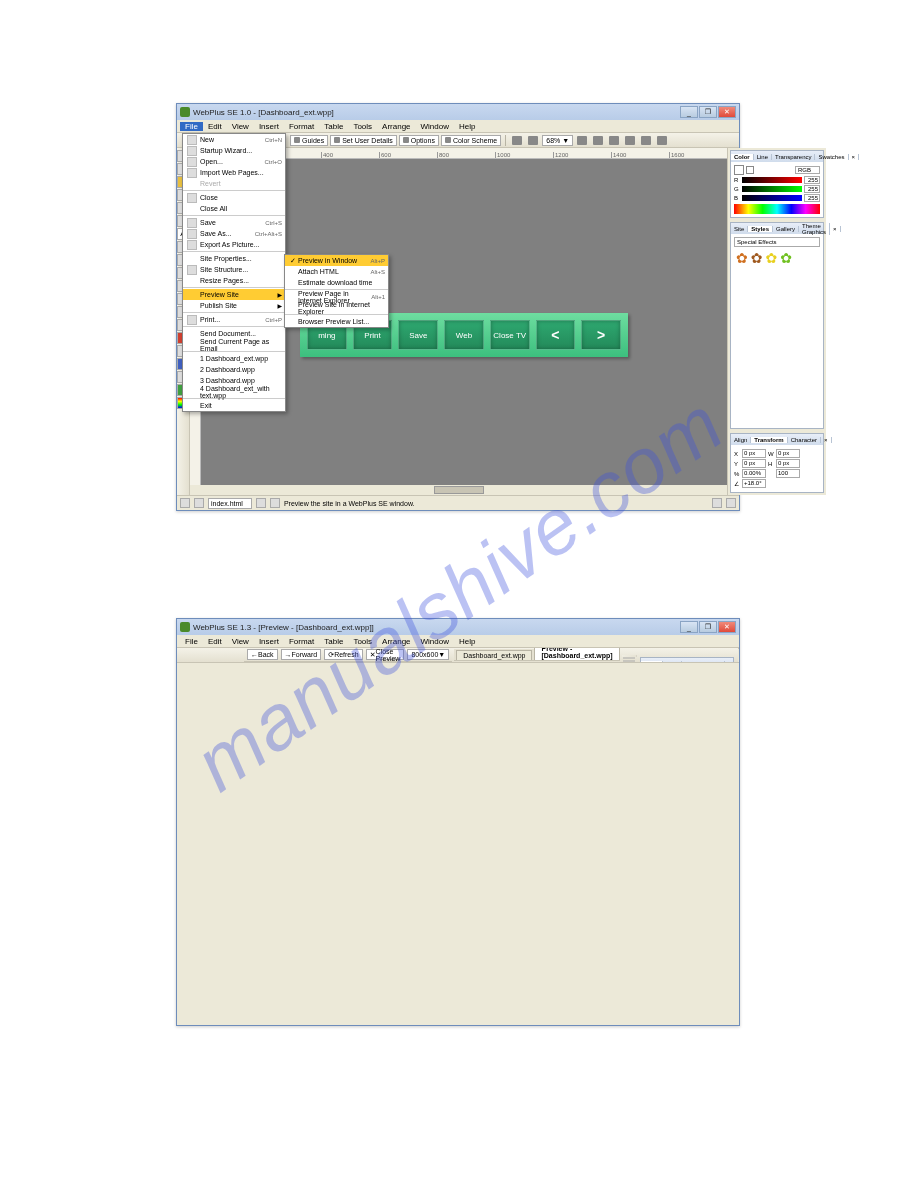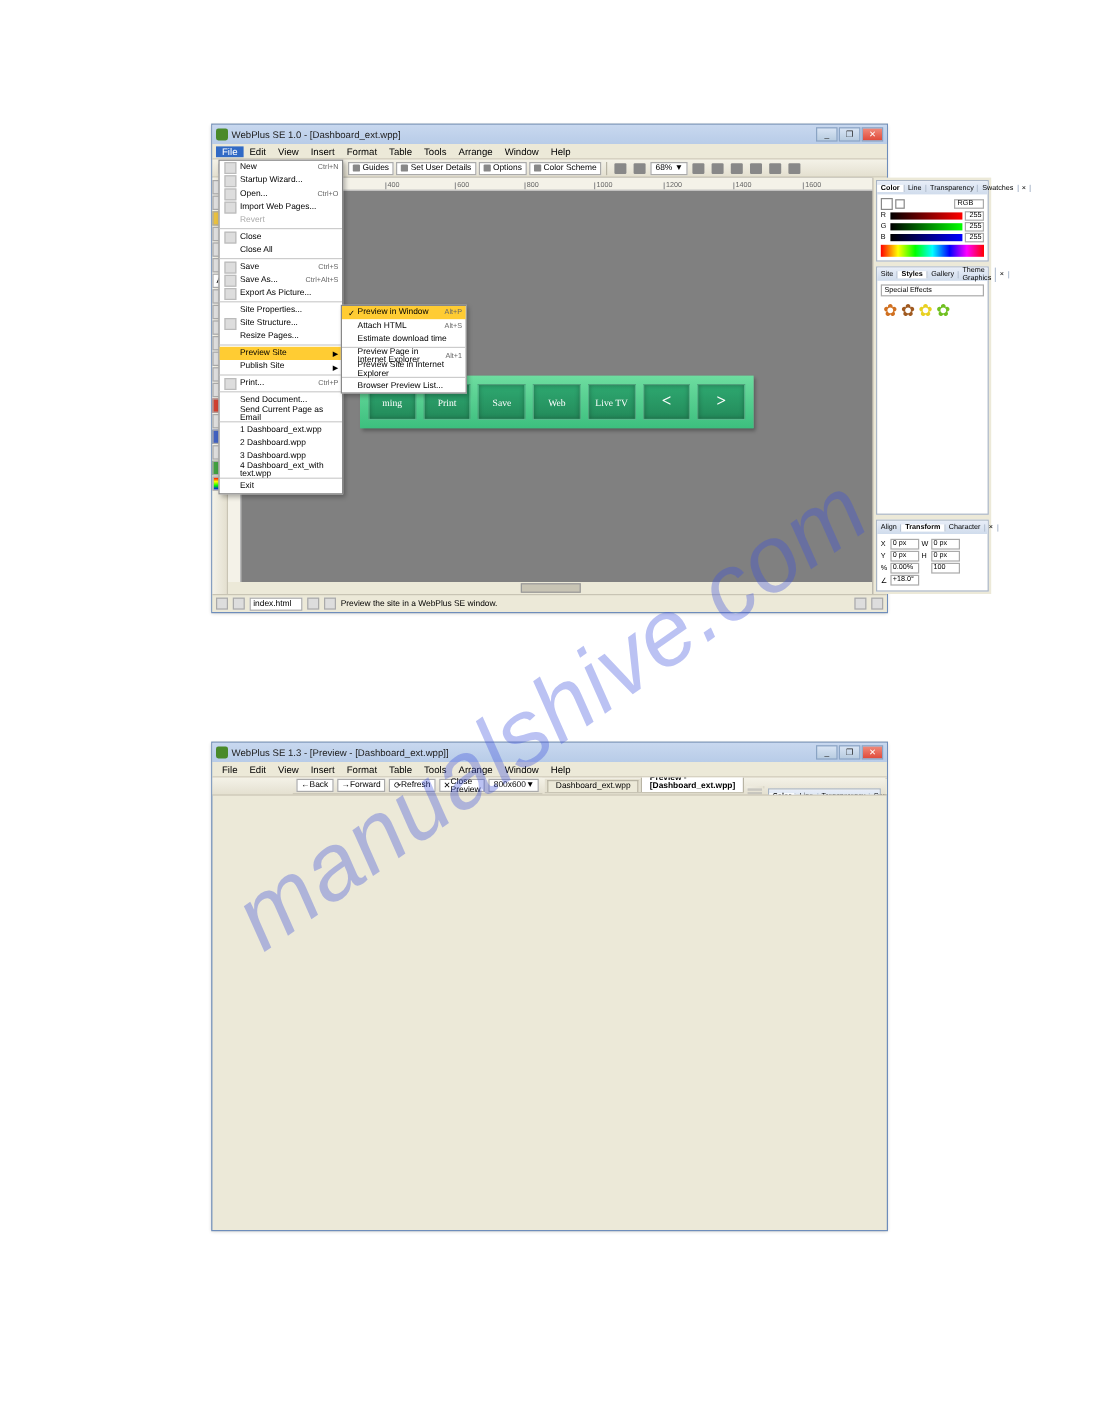--- a/index.html
+++ b/index.html
@@ -26,21 +26,21 @@
   .body { display: flex; height: calc(100% - 59px); }
   .lefttools { width: 15px; background: linear-gradient(90deg,#f4f2e8,#e4e0d0); border-right: 1px solid #c8c4b4; display: flex; flex-direction: column; align-items: center; padding-top: 2px; gap: 1px; }
   .lefttools > div { width: 12px; height: 12px; background: #ddd; border: 1px solid #aaa; }
   .lefttools .c-red { background: #d04030; }
   .lefttools .c-yel { background: #e8c040; }
   .lefttools .c-blu { background: #4060c0; }
   .lefttools .c-grn { background: #40a040; }
   .center { flex: 1; background: #808080; position: relative; display: flex; flex-direction: column; }
   .ruler-h { height: 11px; background: #f4f2e8; border-bottom: 1px solid #bbb; font-size: 6px; color: #666; display: flex; align-items: flex-end; overflow: hidden; padding-left: 15px; }
   .ruler-h span { width: 58px; flex: 0 0 auto; border-left: 1px solid #999; padding-left: 1px; }
-  .canvas { flex: 1; position: relative; overflow: hidden; font-family: Liberation Serif, serif; }
+  .canvas { flex: 1; position: relative; overflow: hidden; }
   .ruler-v { position: absolute; left: 0; top: 0; bottom: 0; width: 11px; background: #f4f2e8; border-right: 1px solid #bbb; }
   .rightpanels { width: 99px; background: #ece9d8; border-left: 1px solid #c8c4b4; display: flex; flex-direction: column; }
   .panel { border: 1px solid #a8b4c4; margin: 2px; background: #fff; }
   .panel-tabs { height: 11px; background: linear-gradient(#e8eef8,#d0dcec); display: flex; font-size: 6px; align-items: center; }
   .panel-tabs span { padding: 0 3px; border-right: 1px solid #b8c4d4; }
   .panel-tabs span.active { background: #fff; font-weight: bold; }
   .panel-tabs .x { margin-left: auto; padding: 0 3px; }
   .panel-body { padding: 3px; font-size: 6px; }
   .colorslider { display: flex; align-items: center; gap: 2px; margin: 1px 0; }
   .colorslider .lbl { width: 6px; }
@@ -193,21 +193,21 @@
             <span>1400</span>
             <span>1600</span>
         </div>
         <div class="canvas">
           <div class="ruler-v"></div>
           <div class="greennav" style="left:110px; top:154px; width:328px;">
             <div class="gn-btn">ming</div>
             <div class="gn-btn">Print</div>
             <div class="gn-btn">Save</div>
             <div class="gn-btn">Web</div>
-            <div class="gn-btn">Live TV</div>
+            <div class="gn-btn">Close TV</div>
             <div class="gn-btn" style="font-size:14px;font-weight:bold;">&lt;</div>
             <div class="gn-btn" style="font-size:14px;font-weight:bold;">&gt;</div>
           </div>
           <div class="scroll-h">
               <div class="thumb"></div>
             </div>
         </div>
       </div>
       <div class="rightpanels">
         <div class="panel">

